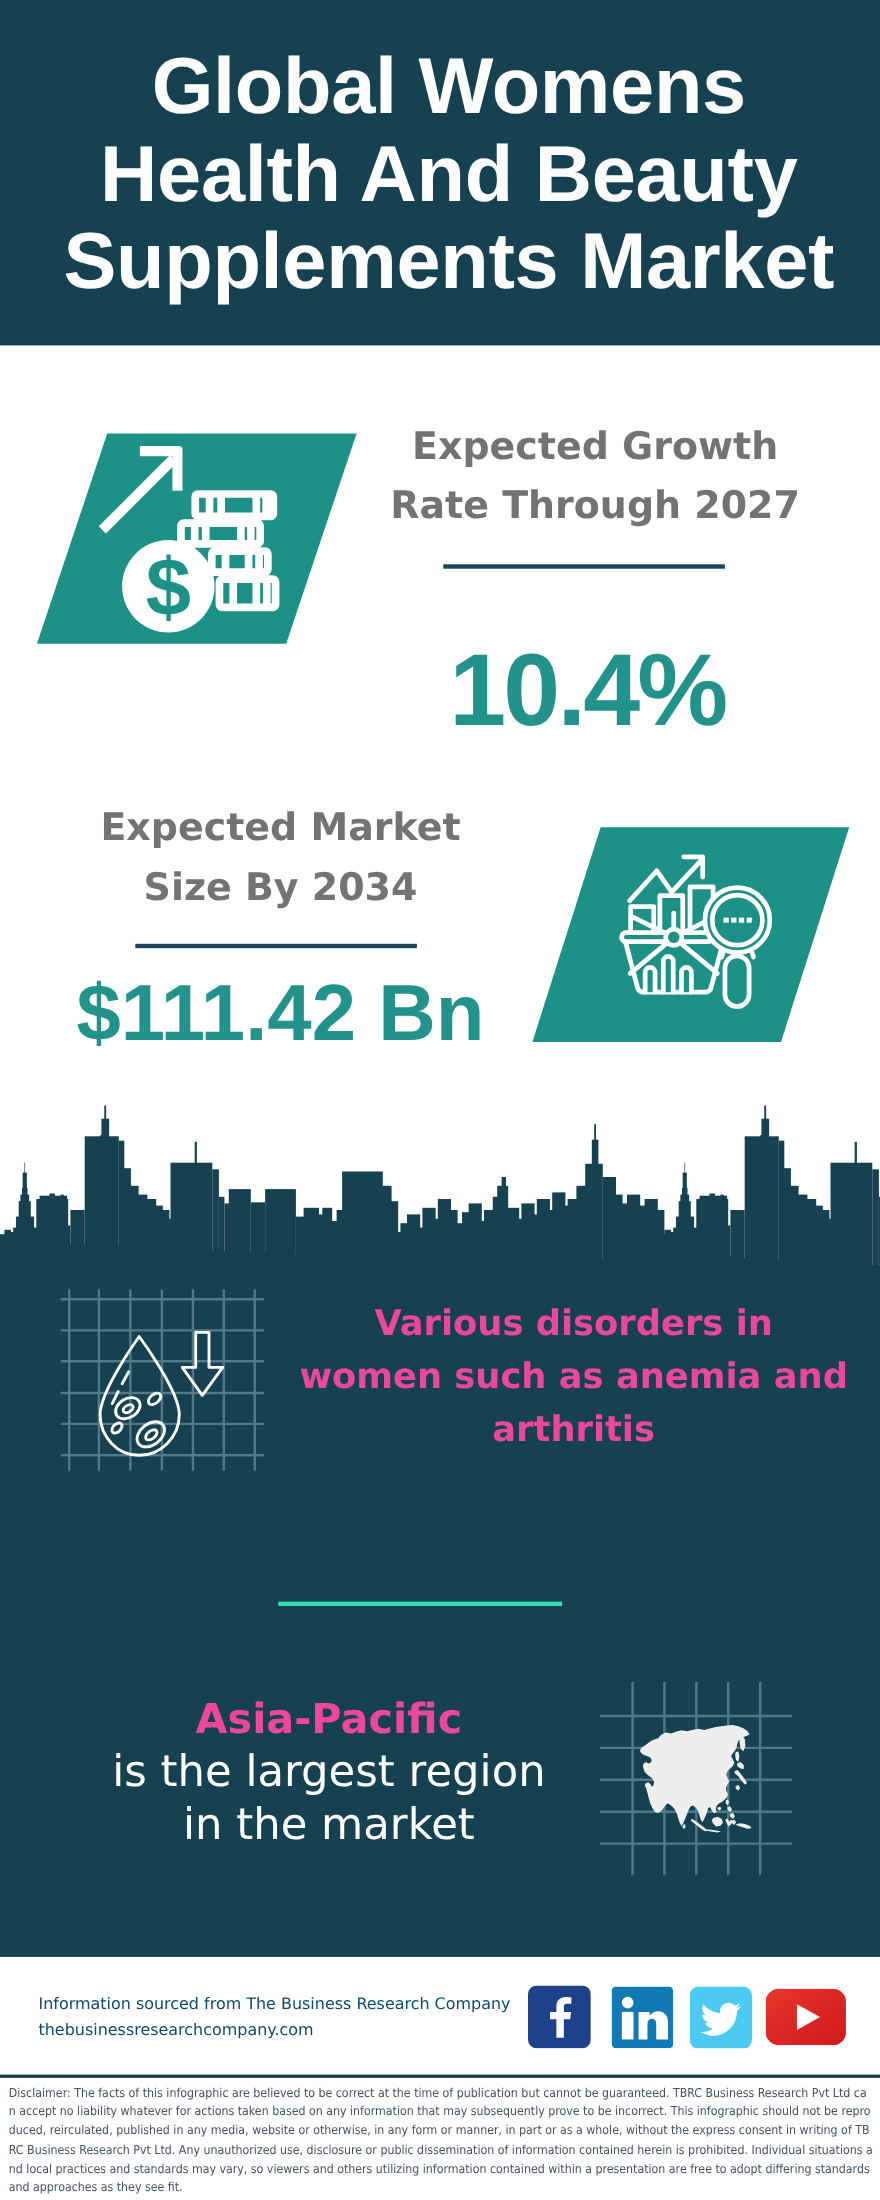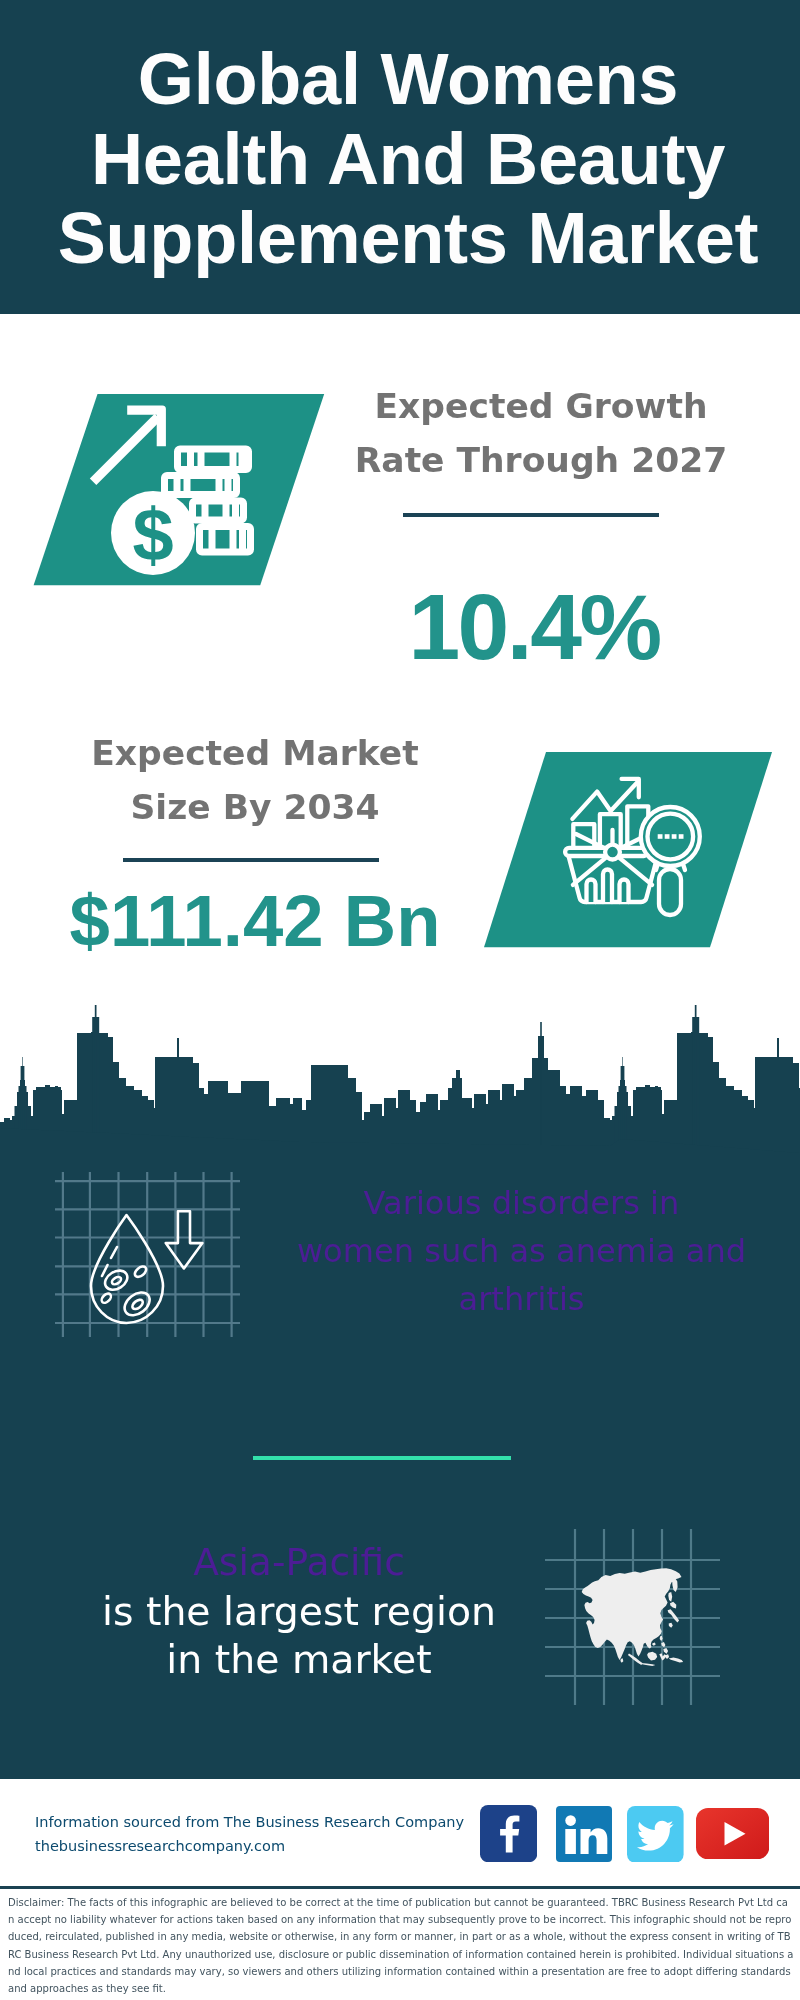--- a/index.html
+++ b/index.html
@@ -20,21 +20,21 @@
       font-size:34.5px;line-height:54.6px;white-space:pre-line;letter-spacing:0px;}
   .rule{position:absolute;height:4px;background:#1b4355;}
   .statVal{position:absolute;text-align:center;color:#22938b;font-weight:bold;
       white-space:nowrap;}
 
   
   .darkbody{position:absolute;left:0;top:1150px;width:800px;height:629px;background:#164150;}
   .skywrap{position:absolute;left:0;top:1005px;width:800px;height:155px;overflow:hidden;}
 
   .blk{position:absolute;text-align:center;white-space:pre-line;}
-  .hl{color:#4c1d95;font-weight:normal;}
+  .hl{color:#ec4899;font-weight:bold;}
   .nl{color:#ffffff;font-weight:normal;}
   .sep{position:absolute;height:4.5px;background:#33e0ab;}
 
   
   .srcline{position:absolute;color:#0c4a6e;font-size:14.5px;line-height:27px;white-space:pre-line;}
   .divline{position:absolute;left:0;width:800px;height:3px;background:#1b4252;}
   .disc{position:absolute;color:#42545f;font-size:12.3px;line-height:17.4px;text-align:left;}
   .soc{position:absolute;}
 </style>
 </head>

